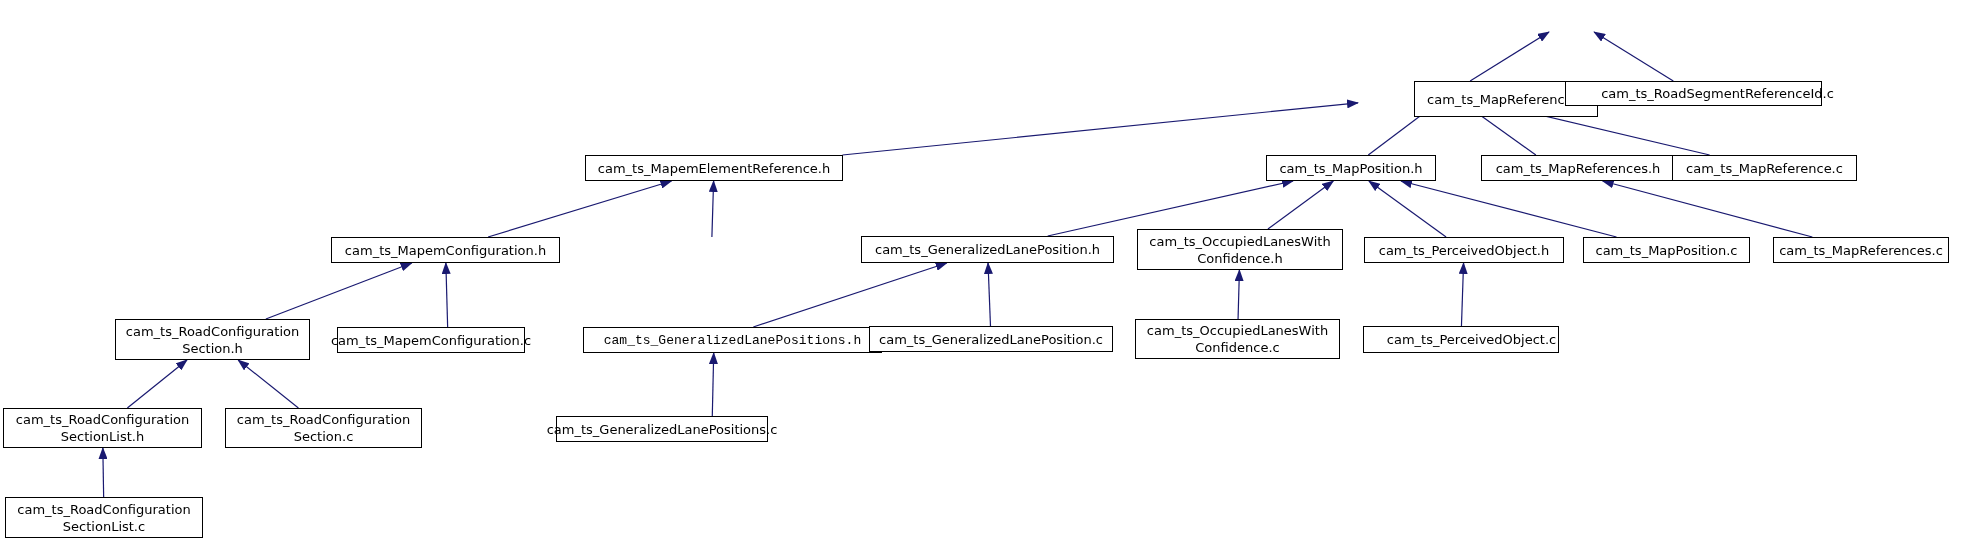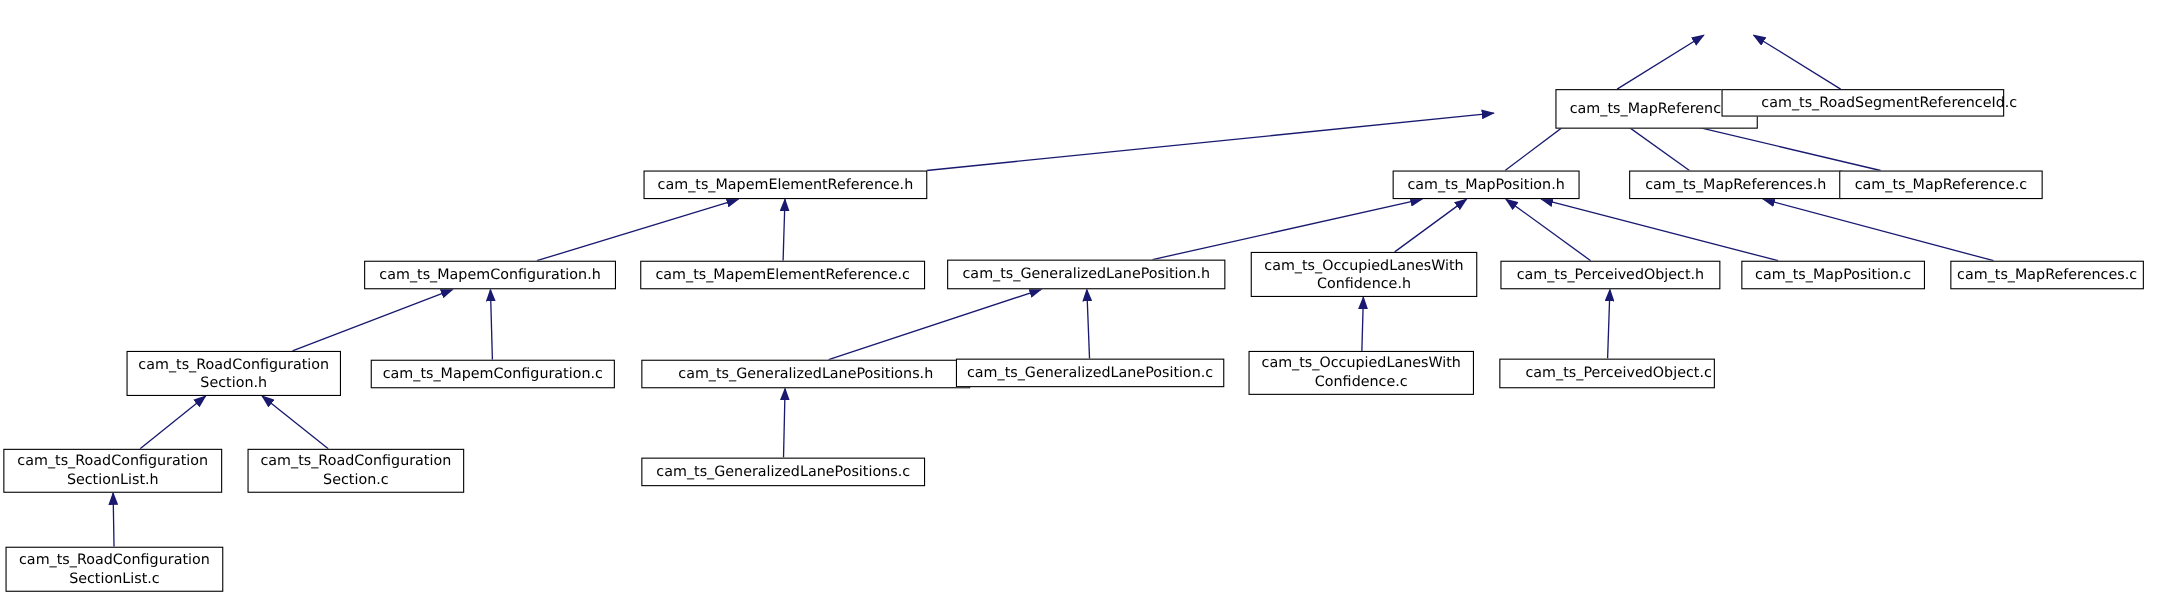--- a/index.html
+++ b/index.html
@@ -73,35 +73,34 @@
       </g>
   </svg>
 
     <div class="node" style="left: 1414px; top: 81px; width: 184px; height: 36px;">cam_ts_MapReference.h</div>
     <div class="node" style="left: 1565px; top: 81px; width: 257px; height: 25px; padding-left: 48px;">cam_ts_RoadSegmentReferenceId.c</div>
     <div class="node" style="left: 585px; top: 155px; width: 258px; height: 26px;">cam_ts_MapemElementReference.h</div>
     <div class="node" style="left: 1266px; top: 155px; width: 170px; height: 26px;">cam_ts_MapPosition.h</div>
     <div class="node" style="left: 1457px; top: 155px; width: 194px; height: 26px; margin-left: 24px;">cam_ts_MapReferences.h</div>
     <div class="node" style="left: 1672px; top: 155px; width: 185px; height: 26px;">cam_ts_MapReference.c</div>
     <div class="node" style="left: 331px; top: 237px; width: 229px; height: 26px;">cam_ts_MapemConfiguration.h</div>
-    <div class="node" style="left: 582px; top: 237px; width: 259px; height: 26px;">cam_ts_MapemElementReference.c</div>
     <div class="node" style="left: 861px; top: 236px; width: 253px; height: 27px;">cam_ts_GeneralizedLanePosition.h</div>
     <div class="node" style="left: 1137px; top: 229px; width: 206px; height: 41px;">cam_ts_OccupiedLanesWith
 Confidence.h</div>
     <div class="node" style="left: 1364px; top: 237px; width: 200px; height: 26px;">cam_ts_PerceivedObject.h</div>
     <div class="node" style="left: 1583px; top: 237px; width: 167px; height: 26px;">cam_ts_MapPosition.c</div>
     <div class="node" style="left: 1773px; top: 237px; width: 176px; height: 26px;">cam_ts_MapReferences.c</div>
     <div class="node" style="left: 115px; top: 319px; width: 195px; height: 41px;">cam_ts_RoadConfiguration
 Section.h</div>
-    <div class="node" style="left: 337px; top: 327px; width: 222px; height: 26px;">cam_ts_MapemConfiguration.c</div>
-    <div class="node" style="left: 583px; top: 327px; width: 299px; height: 26px;">cam_ts_GeneralizedLanePositions.h</div>
+    <div class="node" style="left: 337px; top: 327px; width: 188px; height: 26px;">cam_ts_MapemConfiguration.c</div>
+    <div class="node" style="left: 583px; top: 327px; width: 299px; height: 26px; font-family: Liberation Mono, monospace;">cam_ts_GeneralizedLanePositions.h</div>
     <div class="node" style="left: 869px; top: 326px; width: 244px; height: 26px;">cam_ts_GeneralizedLanePosition.c</div>
     <div class="node" style="left: 1135px; top: 319px; width: 205px; height: 40px;">cam_ts_OccupiedLanesWith
 Confidence.c</div>
     <div class="node" style="left: 1363px; top: 326px; width: 196px; height: 27px; padding-left: 21px;">cam_ts_PerceivedObject.c</div>
     <div class="node" style="left: 3px; top: 408px; width: 199px; height: 40px;">cam_ts_RoadConfiguration
 SectionList.h</div>
     <div class="node" style="left: 225px; top: 408px; width: 197px; height: 40px;">cam_ts_RoadConfiguration
 Section.c</div>
-    <div class="node" style="left: 583px; top: 416px; width: 258px; height: 26px; text-align: center;">cam_ts_GeneralizedLanePositions.c</div>
+    <div class="node" style="left: 556px; top: 416px; width: 212px; height: 26px; text-align: center;">cam_ts_GeneralizedLanePositions.c</div>
     <div class="node" style="left: 5px; top: 497px; width: 198px; height: 41px;">cam_ts_RoadConfiguration
 SectionList.c</div>
   </div>
 
 </body></html>

